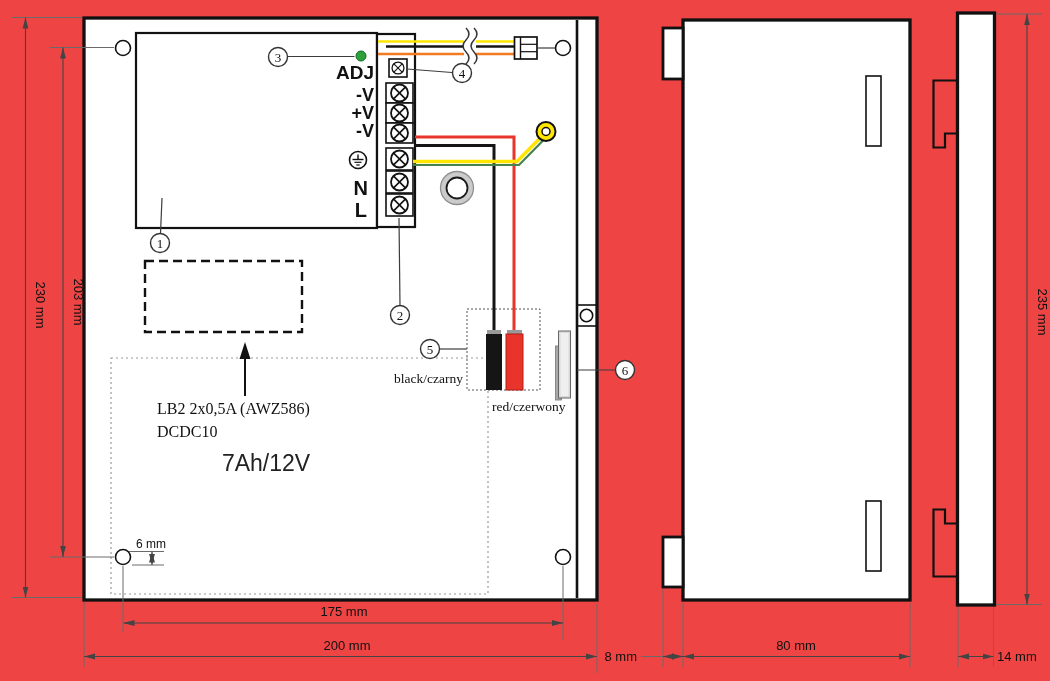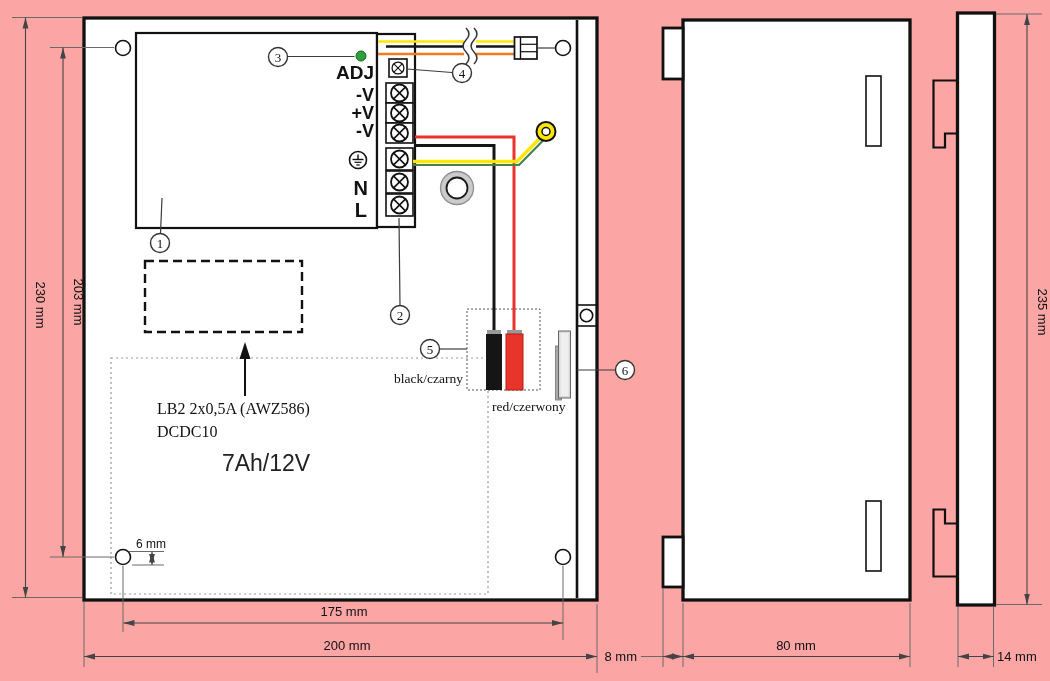--- a/index.html
+++ b/index.html
@@ -1,16 +1,16 @@
 <!DOCTYPE html>
 <html><head>
 <meta charset="utf-8">
 <style>
   html,body{margin:0;padding:0;background:#fff;}
-  #stage{position:relative;width:1050px;height:681px;background:#fca5a5;overflow:hidden;
+  #stage{position:relative;width:1050px;height:681px;background:#ef4444;overflow:hidden;
          font-family:"Liberation Sans",sans-serif;}
   svg{position:absolute;left:0;top:0;}
   .ext{stroke:#6a6a6a;stroke-width:1;fill:none}
   .dim{stroke:#444;stroke-width:1.1;fill:none}
   .lead{stroke:#3c3c3c;stroke-width:1.2;fill:none}
   .thick{stroke:#111;stroke-width:3.3;fill:#fff}
   .med{stroke:#111;stroke-width:2.2;fill:#fff}
   .thin{stroke:#111;stroke-width:1.6;fill:#fff}
   .dim-t{font:13px "Liberation Sans",sans-serif;fill:#111}
   .dim-s{font:12px "Liberation Sans",sans-serif;fill:#111}

